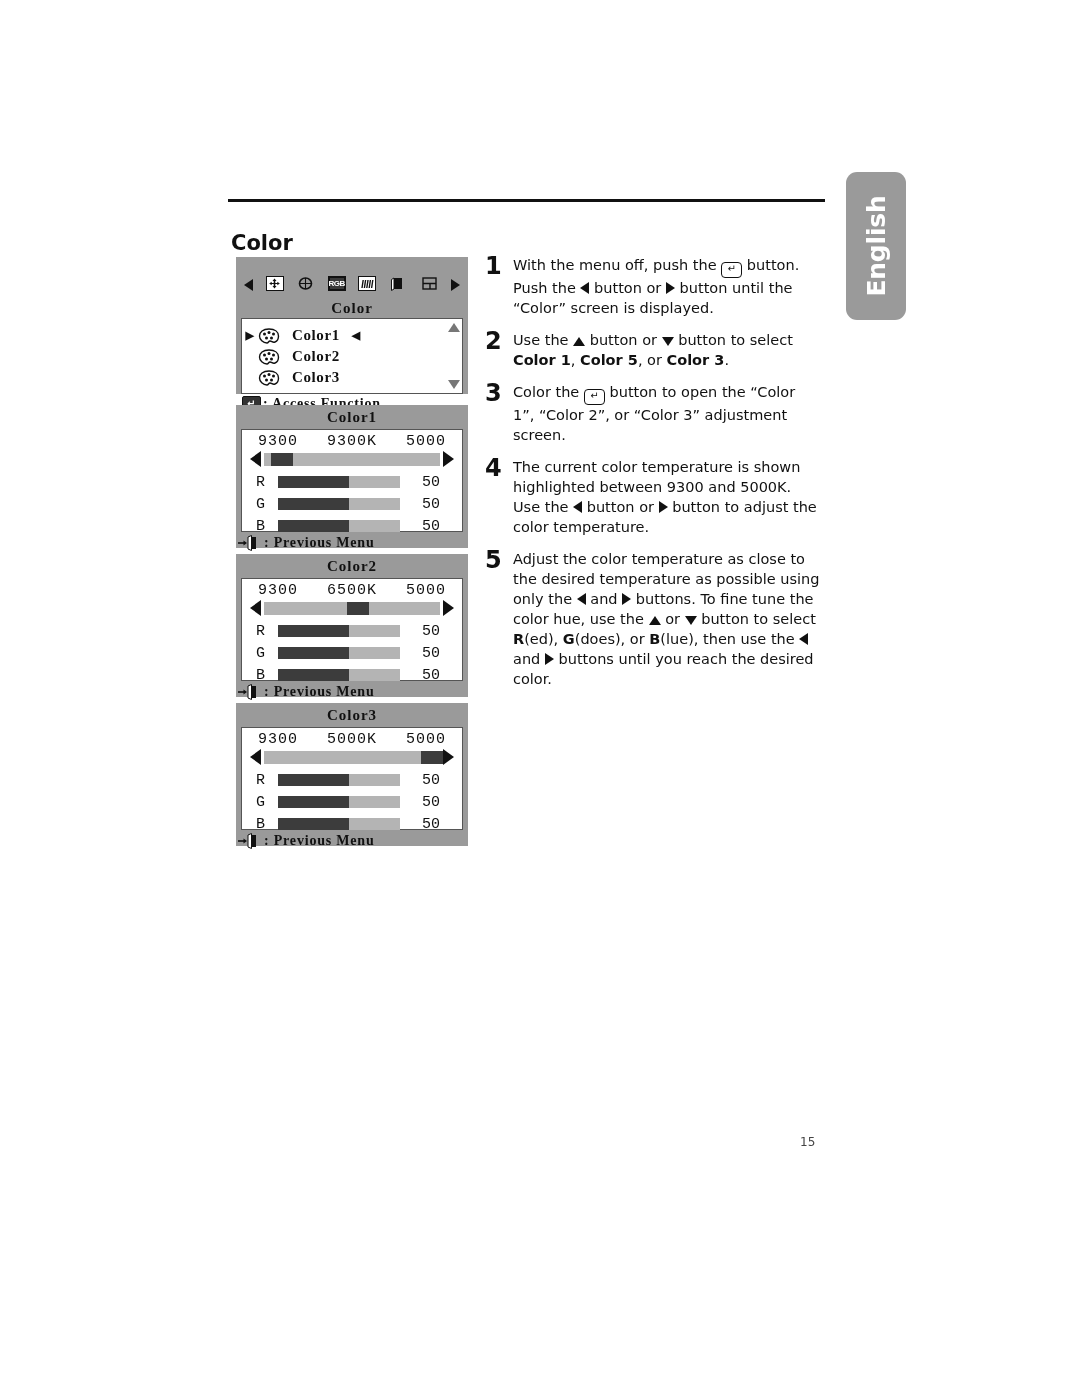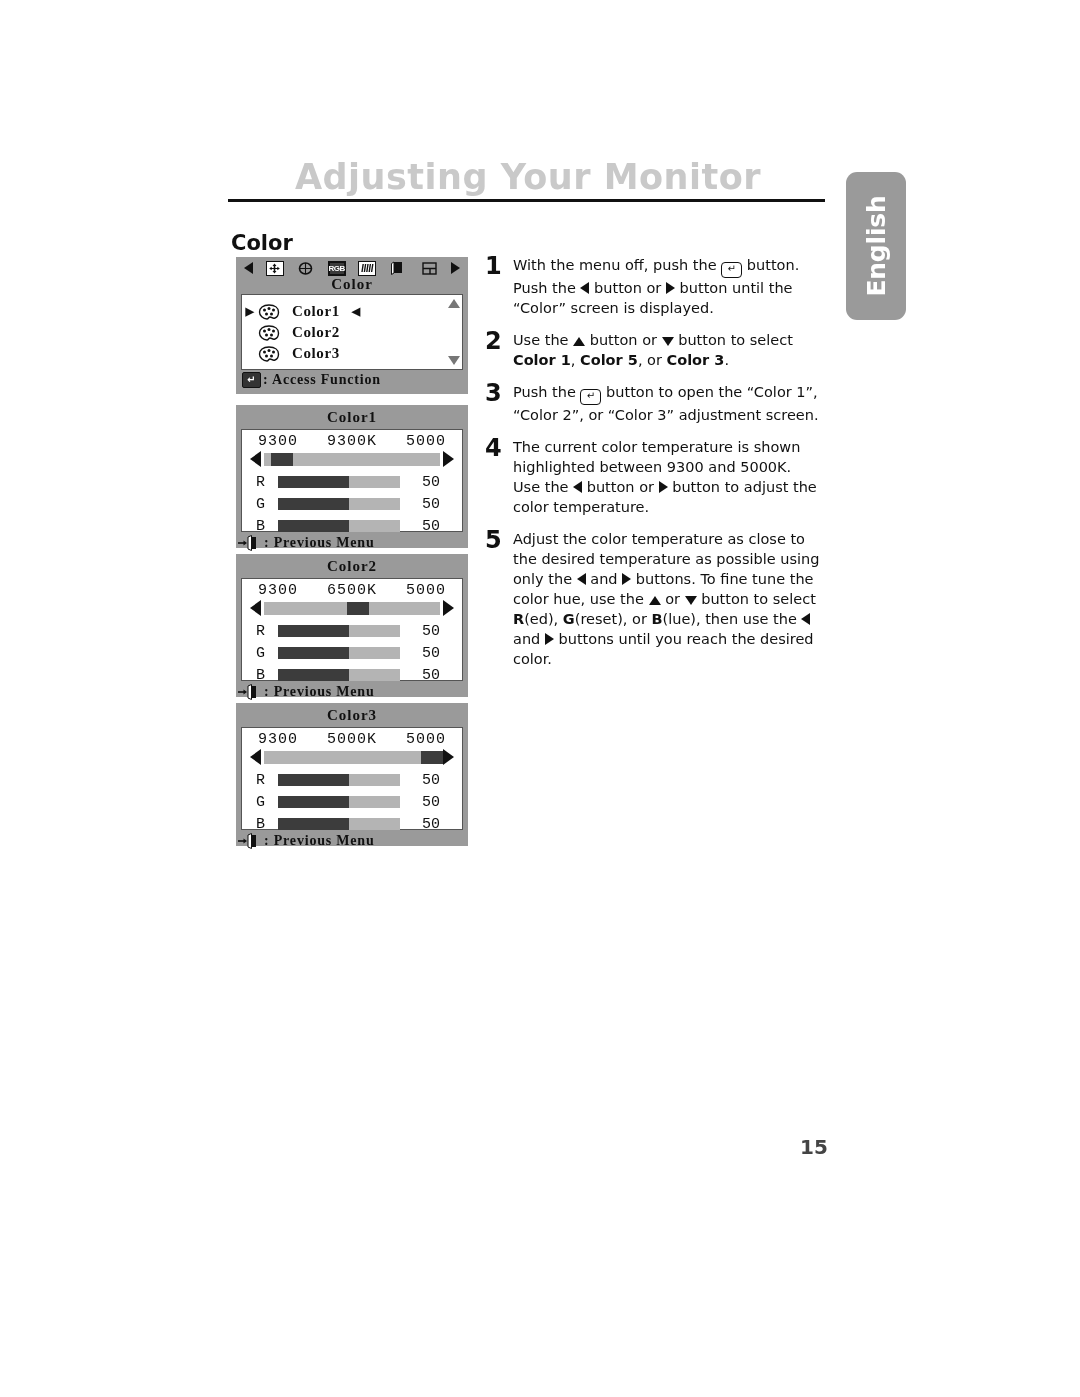--- a/index.html
+++ b/index.html
@@ -75,23 +75,23 @@
     font-size:14px;
     color:#111;
     letter-spacing:0.8px;
     display:flex;align-items:center;
     padding-left:6px;
     white-space:nowrap;
   }
 
   
   .icon-row{
-    height:22px;display:flex;align-items:center;
+    height:22px;display:flex;align-items:flex-end;
     justify-content:space-between;
-    padding:0 8px;
+    padding:12px 8px;
   }
   .ico{
     width:18px;height:15px;
     display:flex;align-items:center;justify-content:center;
     box-sizing:border-box;
   }
   .ico.boxed{border:1.5px solid #111;background:#fff;}
   .ico.sel{border:2px solid #111;background:#3a3a3a;}
   .ico-rgb{
     font-size:8px;font-weight:bold;color:#fff;
@@ -212,31 +212,29 @@
     font-family:"DejaVu Sans", sans-serif;
   }
   .a-l,.a-r,.a-u,.a-d{display:inline-block;vertical-align:-1px;}
   .a-l{width:0;height:0;border-top:6px solid transparent;border-bottom:6px solid transparent;border-right:9px solid #111;}
   .a-r{width:0;height:0;border-top:6px solid transparent;border-bottom:6px solid transparent;border-left:9px solid #111;}
   .a-u{width:0;height:0;border-left:6px solid transparent;border-right:6px solid transparent;border-bottom:9px solid #111;}
   .a-d{width:0;height:0;border-left:6px solid transparent;border-right:6px solid transparent;border-top:9px solid #111;}
 
   .page-num{
     position:absolute;left:800px;top:1135px;
-    font-size:20px;color:#444;
-    font-family:"DejaVu Sans", sans-serif;
-    font-weight:bold;
+    font-size:12px;color:#444;
+    font-family:"DejaVu Sans", sans-serif;
   }
 </style>
 </head>
 <body>
 
 <div class="page">
 
-  <div class="header-title">Adjusting Your Monitor</div>
   <div class="header-rule"></div>
 
   <div class="lang-tab">
     <span>English</span>
   </div>
 
   <div class="section-heading">Color</div>
 
   <div class="osd" style="left:236px;top:257px;width:232px;height:137px;">
 
@@ -520,21 +518,21 @@
         <span>button or</span>
         <span class="a-d"></span>
         <span>button to select</span><br>
         <span class="b">Color 1</span><span>, </span><span class="b">Color 5</span><span>, or </span><span class="b">Color 3</span><span>.</span>
       </div>
     </div>
 
     <div class="step">
       <div class="step-num">3</div>
       <div class="step-body">
-        <span>Push the</span>
+        <span>Color the</span>
         <span class="key-inline">↵</span>
         <span>button to open the “Color 1”, “Color 2”, or “Color 3” adjustment screen.</span>
       </div>
     </div>
 
     <div class="step">
       <div class="step-num">4</div>
       <div class="step-body">
         <span>The current color temperature is shown highlighted between 9300 and 5000K. Use the</span>
         <span class="a-l"></span>
@@ -550,21 +548,21 @@
         <span>Adjust the color temperature as close to the desired temperature as possible using only the</span>
         <span class="a-l"></span>
         <span>and</span>
         <span class="a-r"></span>
         <span>buttons. To fine tune the color hue, use the</span>
         <span class="a-u"></span>
         <span>or</span>
         <span class="a-d"></span>
         <span>button to select</span>
         <span class="b">R</span><span>(ed),</span>
-        <span class="b">G</span><span>(reset), or</span>
+        <span class="b">G</span><span>(does), or</span>
         <span class="b">B</span><span>(lue), then use the</span>
         <span class="a-l"></span>
         <span>and</span>
         <span class="a-r"></span>
         <span>buttons until you reach the desired color.</span>
       </div>
     </div>
 
   </div>
 

